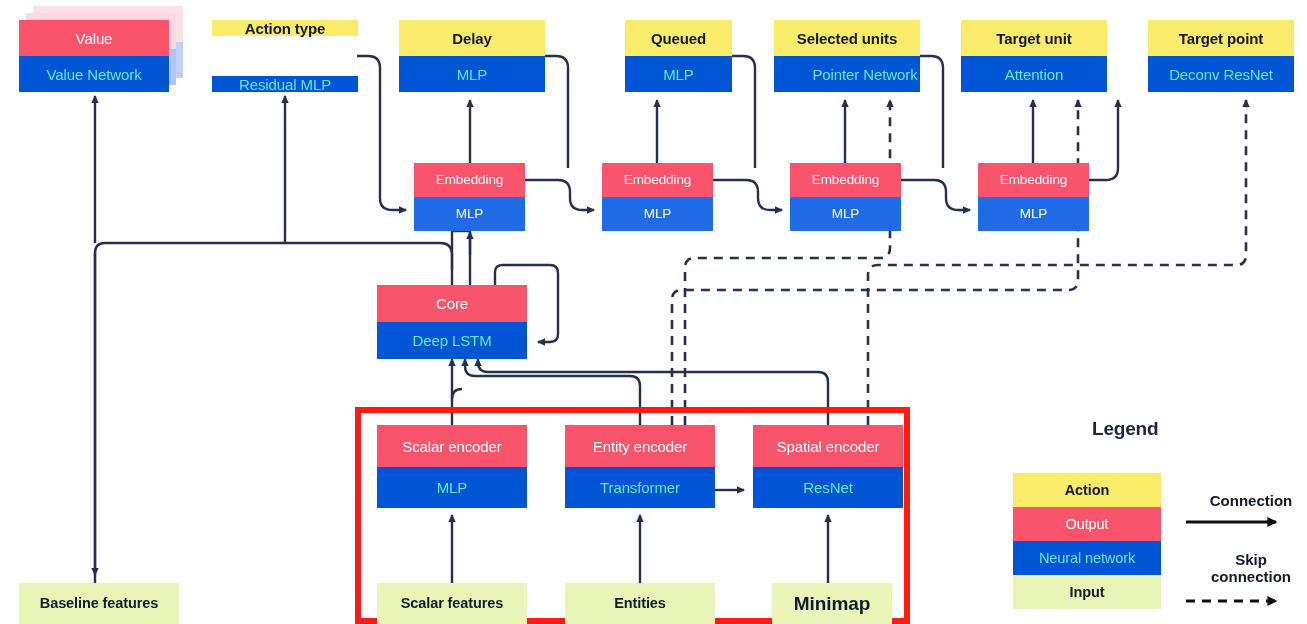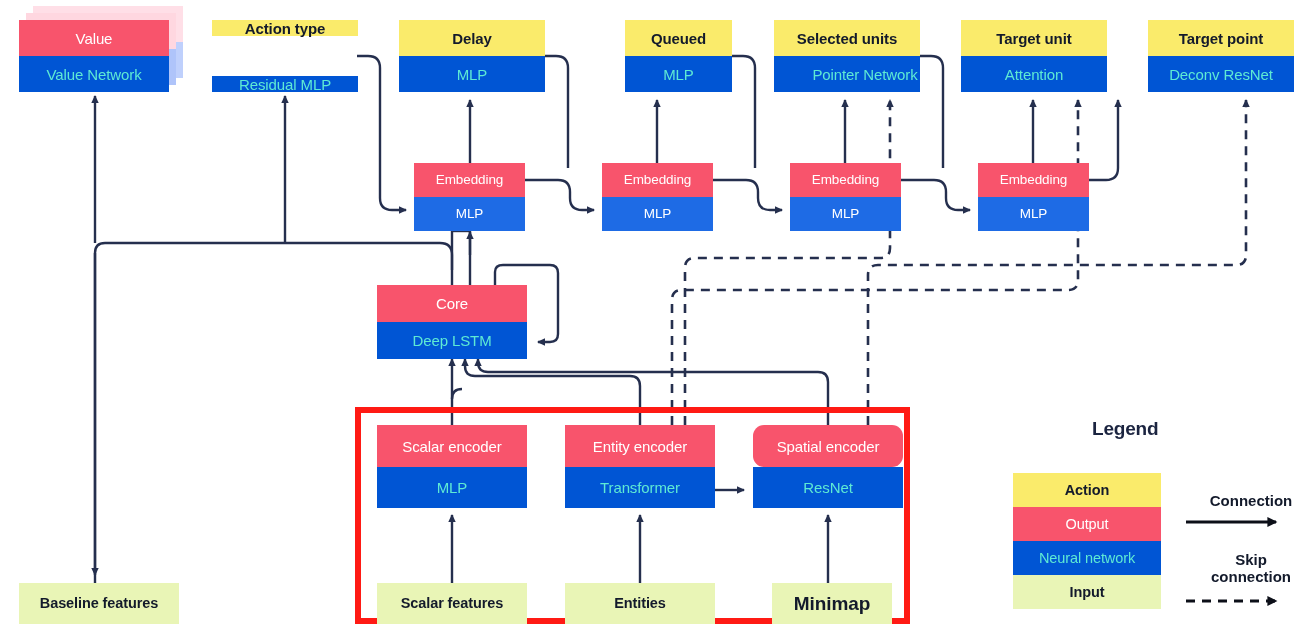--- a/index.html
+++ b/index.html
@@ -253,21 +253,21 @@
     <div class="band output" style="height:42px; font-size:15px;">Scalar encoder</div>
     <div class="band netdark" style="height:41px; font-size:15px;">MLP</div>
   </div>
 
   <div class="node" id="n-entity-encoder" style="left:565px; top:425px; width:150px; height:83px;">
     <div class="band output" style="height:42px; font-size:15px;">Entity encoder</div>
     <div class="band netdark" style="height:41px; font-size:15px;">Transformer</div>
   </div>
 
   <div class="node" id="n-spatial-encoder" style="left:753px; top:425px; width:150px; height:83px;">
-    <div class="band output" style="height:42px; font-size:15px;border-radius:11px;">Spatial encoder</div>
+    <div class="band output" style="height:42px; font-size:15px;">Spatial encoder</div>
     <div class="band netdark" style="height:41px; font-size:15px;">ResNet</div>
   </div>
 
   <div class="node band input" id="n-baseline-features" style="left:19px; top:583px; width:160px; height:41px; font-size:14.5px;">Baseline features</div>
 
   <div class="node band input" id="n-scalar-features" style="left:377px; top:583px; width:150px; height:41px; font-size:14.5px;">Scalar features</div>
 
   <div class="node band input" id="n-entities" style="left:565px; top:583px; width:150px; height:41px; font-size:14.5px;">Entities</div>
 
   <div class="node band input" id="n-minimap" style="left:772px; top:583px; width:120px; height:41px; font-size:19px;">Minimap</div>

